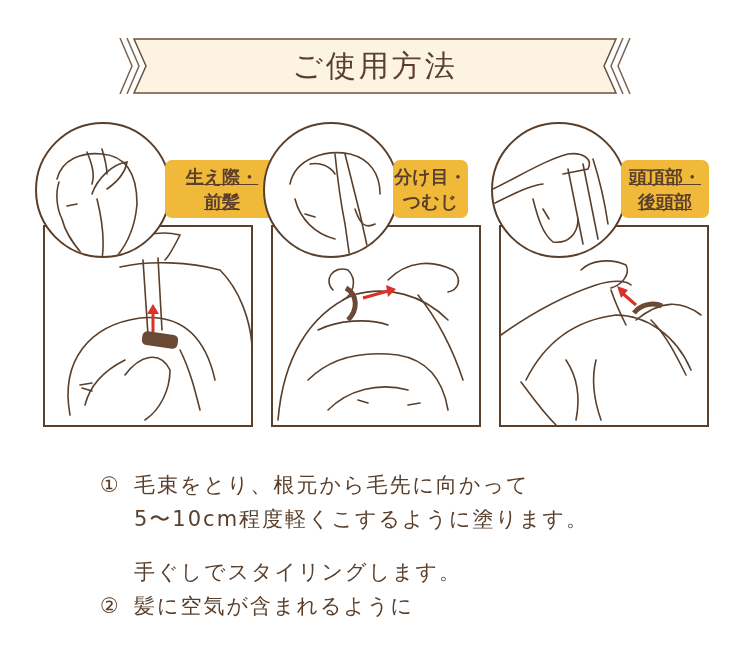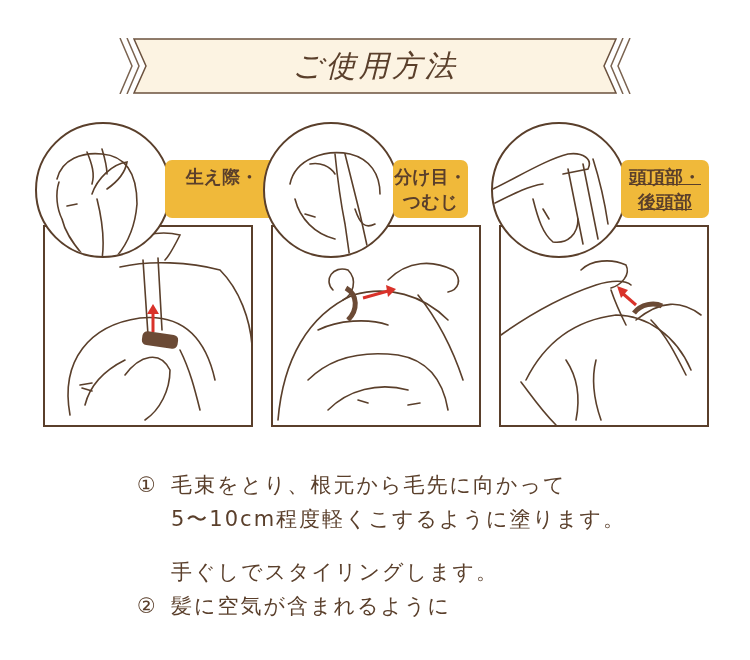--- a/index.html
+++ b/index.html
@@ -1,26 +1,26 @@
 <!DOCTYPE html>
 <html><head>
 <meta charset="utf-8">
 <style>
   html,body{margin:0;padding:0;background:#ffffff;}
   body{width:750px;height:660px;position:relative;overflow:hidden;font-family:"DejaVu Sans","Liberation Sans",sans-serif;color:#5a3f2b;}
   .banner{position:absolute;left:118px;top:38px;width:514px;height:56px;}
   .banner svg{position:absolute;left:0;top:0;}
-  .banner-title{position:absolute;left:0;top:0;width:514px;height:56px;line-height:56px;text-align:center;font-family:"DejaVu Serif","Liberation Serif",serif;font-size:30px;letter-spacing:3px;color:#5a3f2b;font-style:italic;}
+  .banner-title{position:absolute;left:0;top:0;width:514px;height:56px;line-height:56px;text-align:center;font-family:"DejaVu Serif","Liberation Serif",serif;font-size:30px;letter-spacing:3px;color:#5a3f2b;}
   .panel{position:absolute;top:120px;width:230px;height:310px;}
   .frame{position:absolute;border:2px solid #5a3f2b;box-sizing:border-box;background:#fff;}
   .circle{position:absolute;border:2px solid #5a3f2b;border-radius:50%;background:#fff;box-sizing:border-box;overflow:hidden;}
   .badge{position:absolute;background:#f0b93a;border-radius:7px;color:#5a3f2b;font-weight:bold;font-size:18px;line-height:25px;text-align:center;padding-top:4px;box-sizing:border-box;}
   .badge span{display:block;}
   .illus{position:absolute;left:0;top:0;}
-  .steps{position:absolute;left:100px;top:468px;width:560px;font-size:21px;color:#5a3f2b;letter-spacing:2px;margin-left:37px;}
+  .steps{position:absolute;left:100px;top:468px;width:560px;font-size:21px;color:#5a3f2b;letter-spacing:2px;}
   .step{margin-bottom:19px;}
   .step .line{display:block;line-height:34px;white-space:nowrap;}
   .step .num{display:inline-block;width:34px;}
   .step .indent{padding-left:34px;}
 </style>
 </head>
 <body>
 
 <div class="banner">
   <svg width="514" height="56" viewBox="0 0 514 56">
@@ -59,22 +59,23 @@
         <path d="M20,55 C25,35 45,28 65,30 C90,32 100,50 100,80 C98,105 90,120 80,132"></path>
         <path d="M22,58 C18,70 20,85 25,95 C28,108 35,118 45,130"></path>
         <path d="M30,82 l10,-2"></path>
         <path d="M55,70 C60,55 75,40 90,38 C88,50 80,58 70,65"></path>
         <path d="M60,75 C65,95 68,115 65,135"></path>
         <path d="M50,28 C55,40 58,50 55,60"></path>
         <path d="M65,25 C68,35 70,45 70,50"></path>
       </g>
     </svg>
   </div>
-  <div class="badge" style="left:135px;top:40px;width:114px;height:58px;">
+  <div class="badge" style="left:135px;top:40px;width:114px;height:58px;text-decoration:underline;">
     <span>生え際・</span>
+    <span>前髪</span>
   </div>
 </div>
 
 <div class="panel" style="left:258px;">
   <div class="frame" style="left:13px;top:105px;width:210px;height:202px;"></div>
   <svg class="illus" width="230" height="310">
     <g fill="none" stroke="#5a3f2b" stroke-width="1.6" stroke-linecap="round">
       <path d="M20,300 C25,240 50,195 95,175 C130,165 165,175 190,200"></path>
       <path d="M60,210 C80,200 110,198 130,205"></path>
       <path d="M50,260 C70,240 100,230 140,235 C170,240 185,260 190,290"></path>

